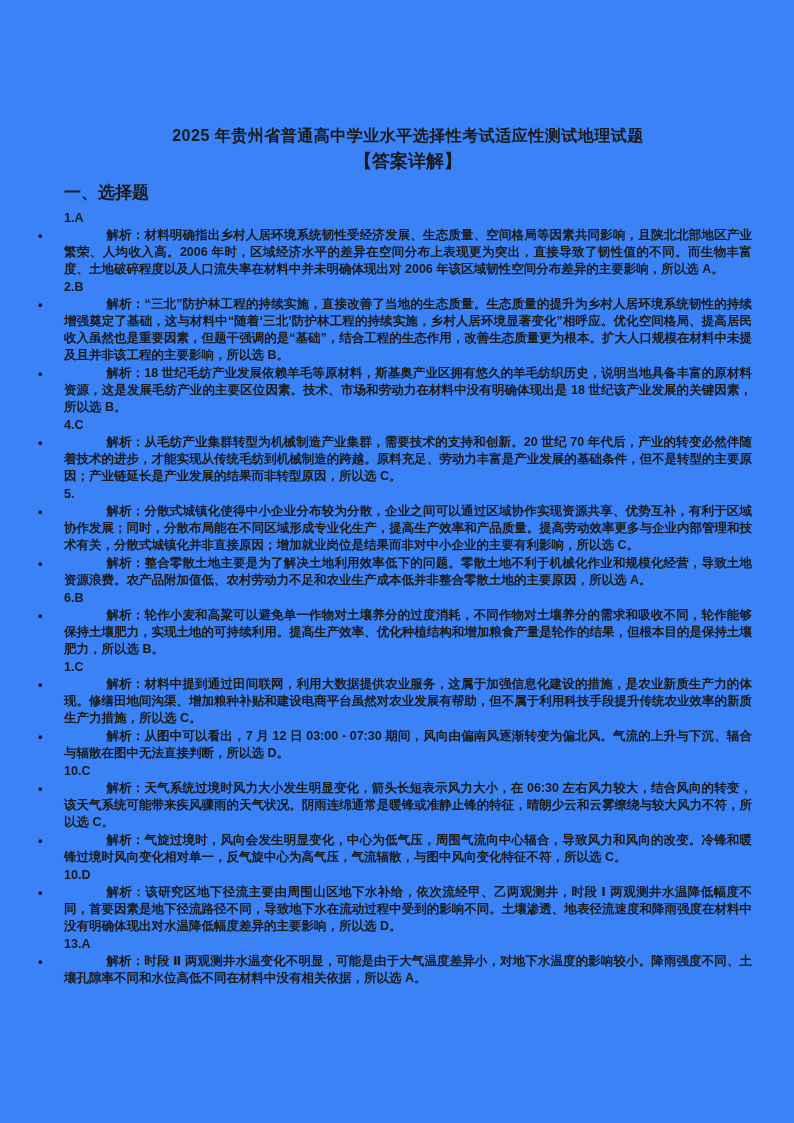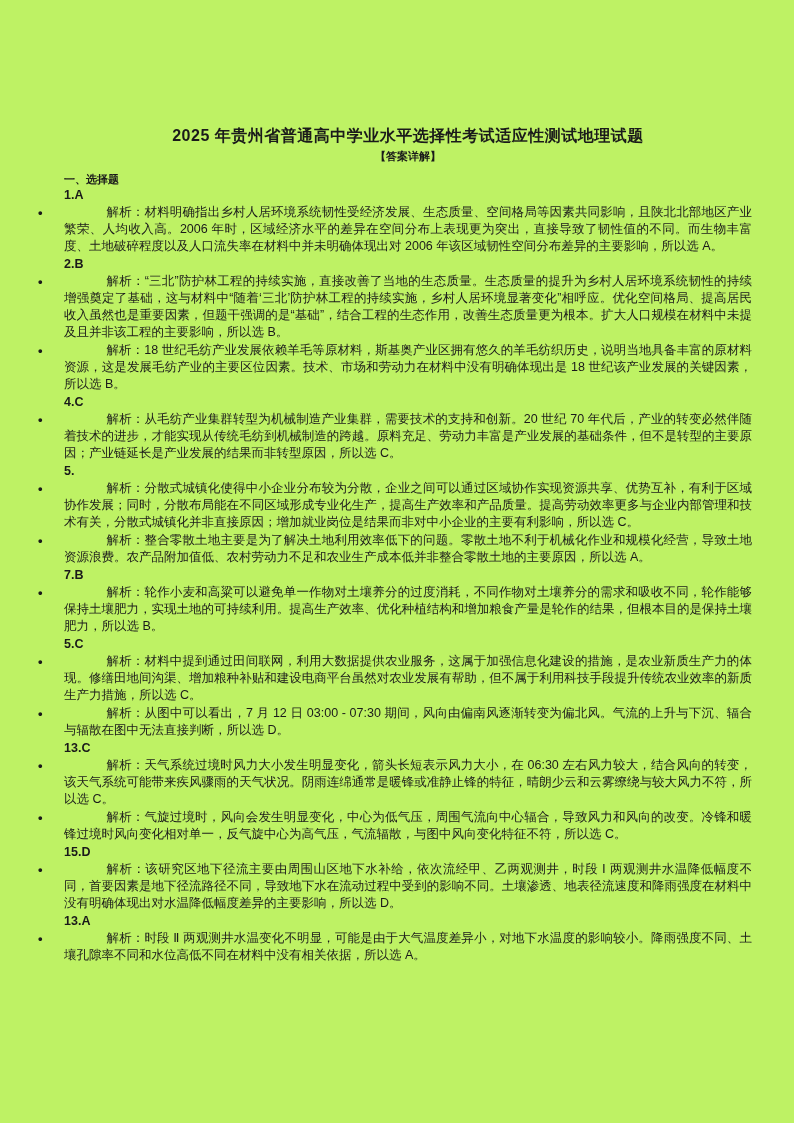--- a/index.html
+++ b/index.html
@@ -5,44 +5,44 @@
   html, body {
     margin: 0;
     padding: 0;
     background: #ffffff;
   }
   .page {
     position: relative;
     width: 794px;
     height: 1123px;
     margin: 0 auto;
-    background: #bef264;
+    background: #3b82f6;
     color: #1a1a1a;
     font-family: "Liberation Sans", "DejaVu Sans", sans-serif;
     box-sizing: border-box;
     padding: 126px 42px 30px 64px;
     overflow: hidden;
   }
   .doc-title {
     margin: 0 0 2px 0;
     font-size: 16px;
     font-weight: bold;
     text-align: center;
     letter-spacing: 0.5px;
   }
   .doc-subtitle {
     margin: 0 0 8px 0;
-    font-size: 11px;
+    font-size: 18px;
     font-weight: bold;
     text-align: center;
   }
   .section-heading {
-    font-size: 11px;
+    font-size: 17px;
     font-weight: bold;
-    margin: 0 0 0 0;
+    margin: 0 0 6px 0;
   }
   .answer-list {
     font-size: 12.5px;
     font-weight: bold;
     line-height: 17px;
   }
   .item { margin: 0; }
   .item-number {
     font-weight: bold;
     margin: 0;
@@ -55,24 +55,24 @@
   }
   .analysis .bullet {
     position: absolute;
     left: -26px;
     top: 0;
     text-indent: 0;
     font-weight: bold;
     font-size: 13px;
   }
   .analysis .label {
-    font-weight: normal;
+    font-weight: bold;
   }
   .analysis .text {
-    font-weight: normal;
+    font-weight: bold;
     margin-top: 6px;
   }
 </style>
 </head>
 <body>
 
 <div class="page">
   <h1 class="doc-title">2025 年贵州省普通高中学业水平选择性考试适应性测试地理试题</h1>
   <h2 class="doc-subtitle">【答案详解】</h2>
   <div class="section-heading">一、选择题</div>
@@ -111,54 +111,54 @@
     </div>
   </div>
 
   <div class="item">
     <div class="analysis">
       <span class="bullet">•</span><b class="label">解析：</b><span class="text">整合零散土地主要是为了解决土地利用效率低下的问题。零散土地不利于机械化作业和规模化经营，导致土地资源浪费。农产品附加值低、农村劳动力不足和农业生产成本低并非整合零散土地的主要原因，所以选 A。</span>
     </div>
   </div>
 
   <div class="item">
-    <div class="item-number">7.B</div>
+    <div class="item-number">6.B</div>
     <div class="analysis">
       <span class="bullet">•</span><b class="label">解析：</b><span class="text">轮作小麦和高粱可以避免单一作物对土壤养分的过度消耗，不同作物对土壤养分的需求和吸收不同，轮作能够保持土壤肥力，实现土地的可持续利用。提高生产效率、优化种植结构和增加粮食产量是轮作的结果，但根本目的是保持土壤肥力，所以选 B。</span>
     </div>
   </div>
 
   <div class="item">
-    <div class="item-number">5.C</div>
+    <div class="item-number">1.C</div>
     <div class="analysis">
       <span class="bullet">•</span><b class="label">解析：</b><span class="text">材料中提到通过田间联网，利用大数据提供农业服务，这属于加强信息化建设的措施，是农业新质生产力的体现。修缮田地间沟渠、增加粮种补贴和建设电商平台虽然对农业发展有帮助，但不属于利用科技手段提升传统农业效率的新质生产力措施，所以选 C。</span>
     </div>
   </div>
 
   <div class="item">
     <div class="analysis">
       <span class="bullet">•</span><b class="label">解析：</b><span class="text">从图中可以看出，7 月 12 日 03:00 - 07:30 期间，风向由偏南风逐渐转变为偏北风。气流的上升与下沉、辐合与辐散在图中无法直接判断，所以选 D。</span>
     </div>
   </div>
 
   <div class="item">
-    <div class="item-number">13.C</div>
+    <div class="item-number">10.C</div>
     <div class="analysis">
       <span class="bullet">•</span><b class="label">解析：</b><span class="text">天气系统过境时风力大小发生明显变化，箭头长短表示风力大小，在 06:30 左右风力较大，结合风向的转变，该天气系统可能带来疾风骤雨的天气状况。阴雨连绵通常是暖锋或准静止锋的特征，晴朗少云和云雾缭绕与较大风力不符，所以选 C。</span>
     </div>
   </div>
 
   <div class="item">
     <div class="analysis">
       <span class="bullet">•</span><b class="label">解析：</b><span class="text">气旋过境时，风向会发生明显变化，中心为低气压，周围气流向中心辐合，导致风力和风向的改变。冷锋和暖锋过境时风向变化相对单一，反气旋中心为高气压，气流辐散，与图中风向变化特征不符，所以选 C。</span>
     </div>
   </div>
 
   <div class="item">
-    <div class="item-number">15.D</div>
+    <div class="item-number">10.D</div>
     <div class="analysis">
       <span class="bullet">•</span><b class="label">解析：</b><span class="text">该研究区地下径流主要由周围山区地下水补给，依次流经甲、乙两观测井，时段 Ⅰ 两观测井水温降低幅度不同，首要因素是地下径流路径不同，导致地下水在流动过程中受到的影响不同。土壤渗透、地表径流速度和降雨强度在材料中没有明确体现出对水温降低幅度差异的主要影响，所以选 D。</span>
     </div>
   </div>
 
   <div class="item">
     <div class="item-number">13.A</div>
     <div class="analysis">
       <span class="bullet">•</span><b class="label">解析：</b><span class="text">时段 Ⅱ 两观测井水温变化不明显，可能是由于大气温度差异小，对地下水温度的影响较小。降雨强度不同、土壤孔隙率不同和水位高低不同在材料中没有相关依据，所以选 A。</span>
     </div>

